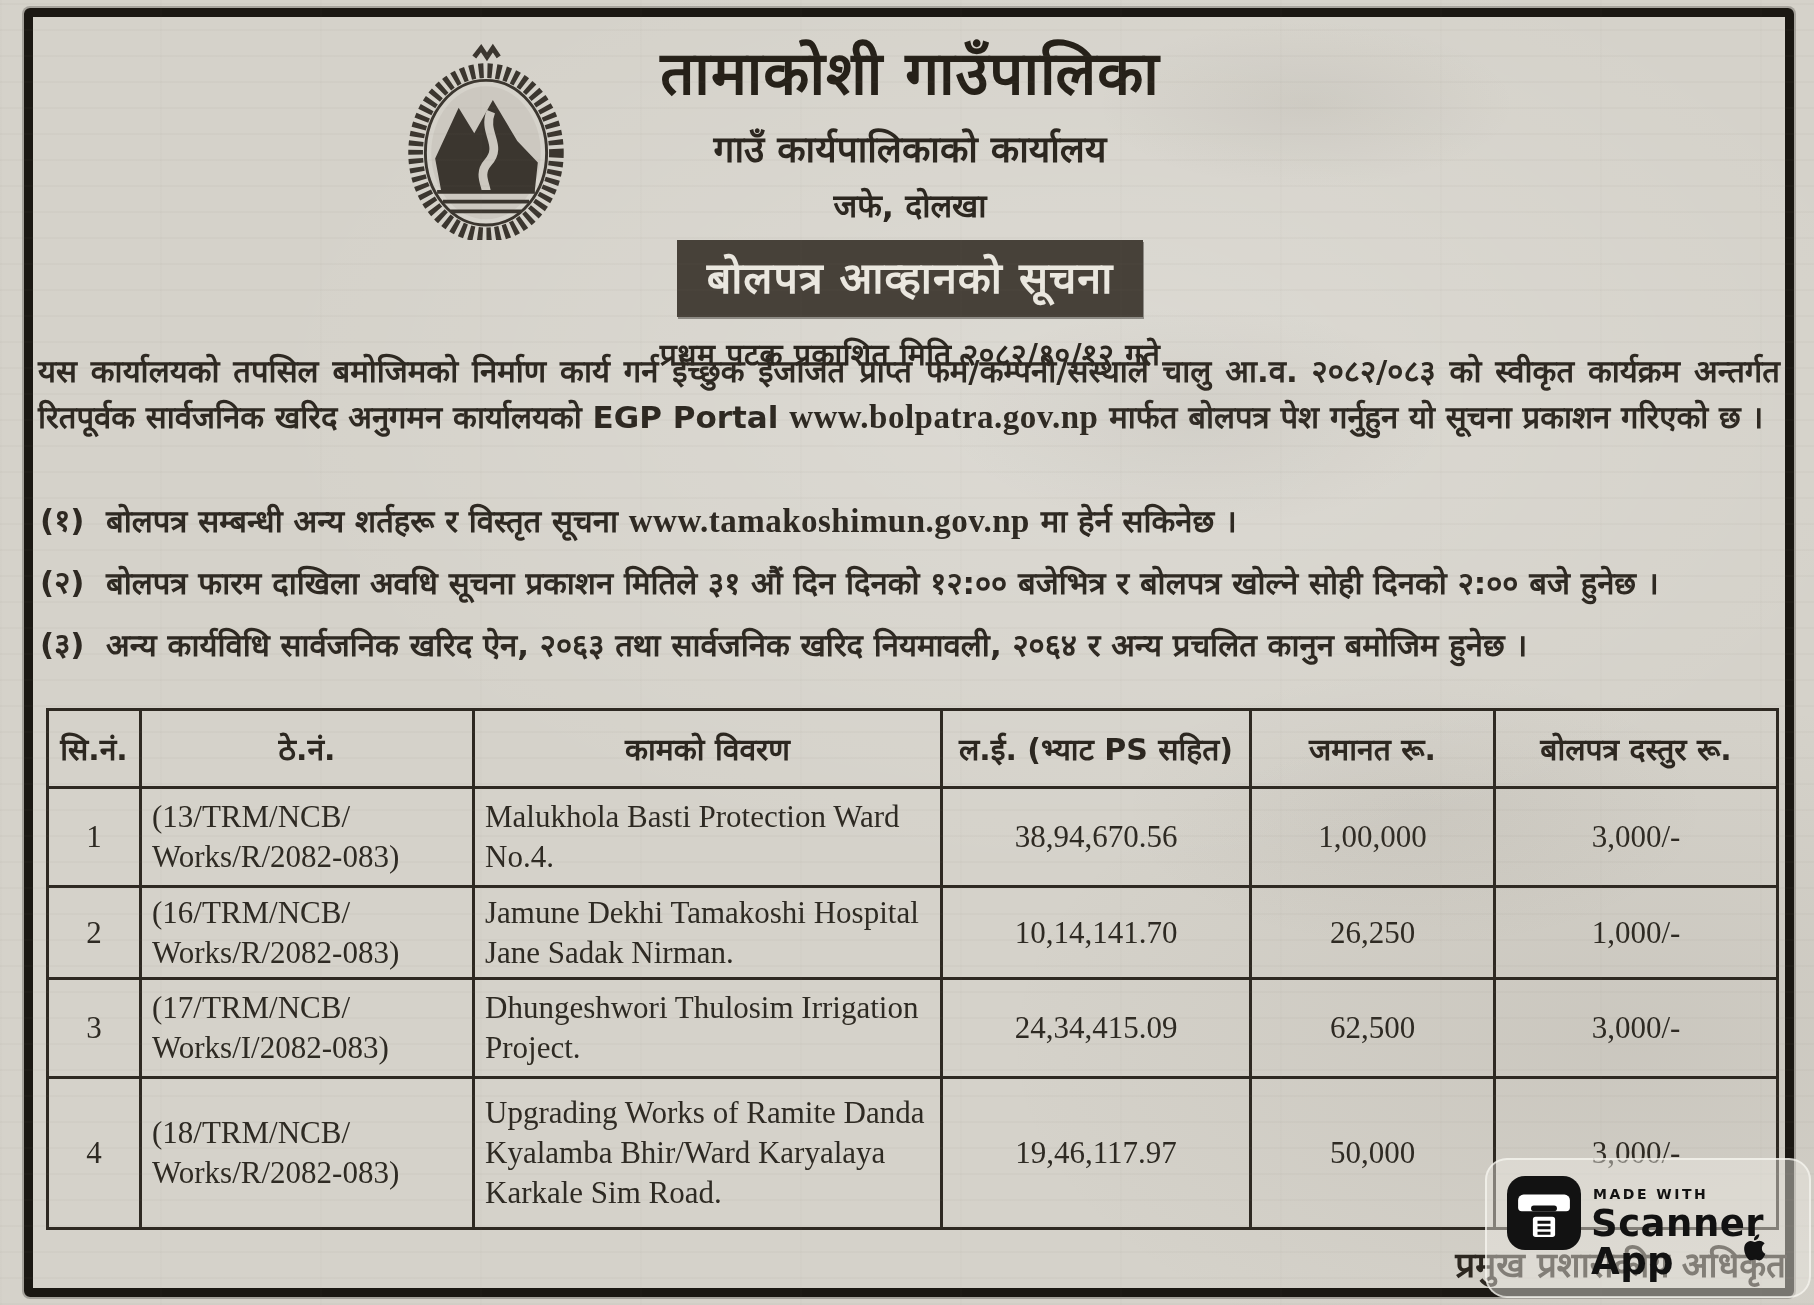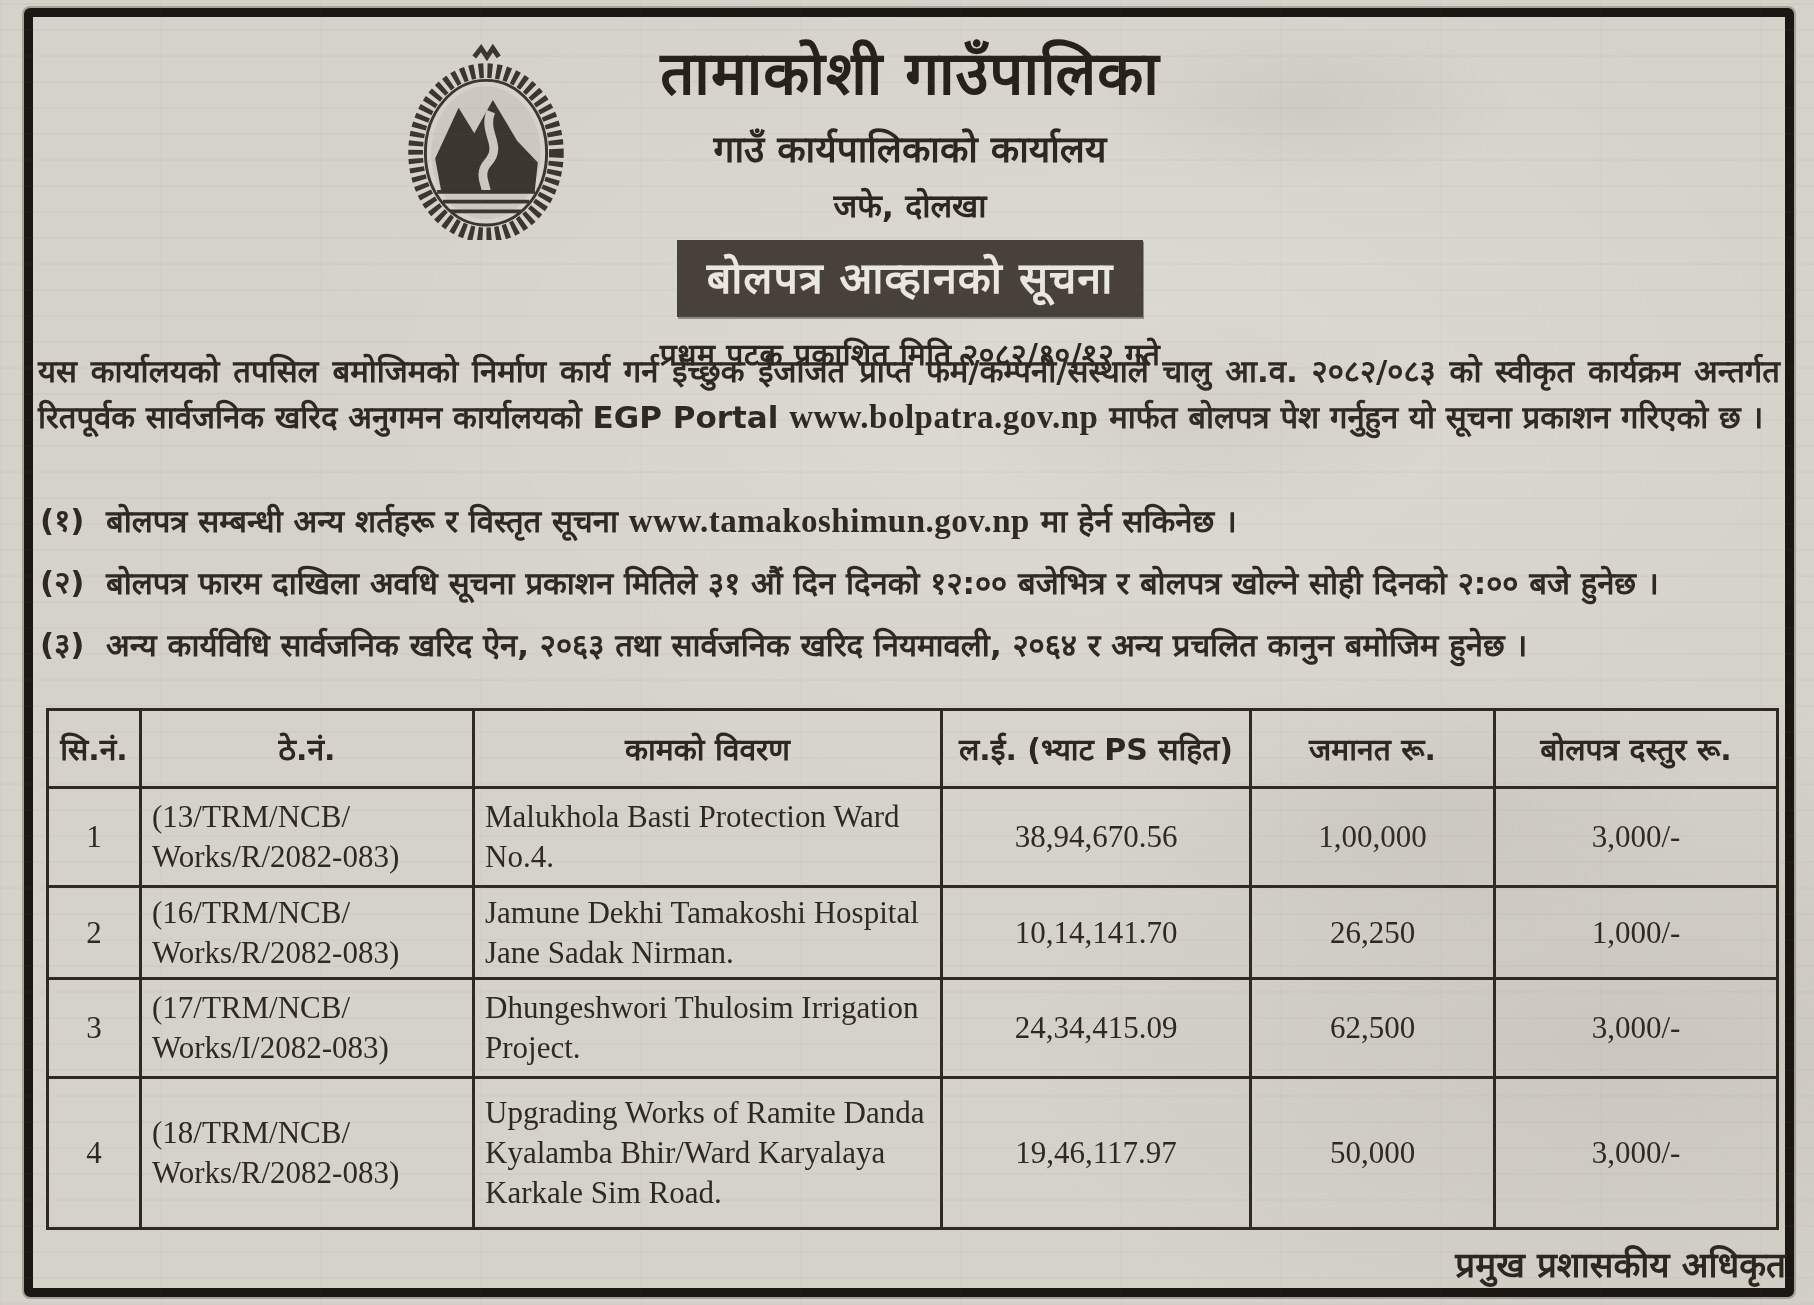--- a/index.html
+++ b/index.html
@@ -170,16 +170,33 @@
       <td class="c-work">Upgrading Works of Ramite Danda Kyalamba Bhir/Ward Karyalaya Karkale Sim Road.</td>
       <td class="c-money">19,46,117.97</td>
       <td class="c-money">50,000</td>
       <td class="c-money">3,000/-</td>
     </tr>
   </tbody>
     </table>
 
   <div class="signature">प्रमुख प्रशासकीय अधिकृत</div>
 
+  <div class="watermark">
+    <div class="wm-icon">
+      <svg viewBox="0 0 40 40" width="74" height="74" aria-hidden="true">
+        <path d="M9 10 h22 a3 3 0 0 1 3 3 v4 a2 2 0 0 1 -2 2 h-24 a2 2 0 0 1 -2 -2 v-4 a3 3 0 0 1 3 -3 z" fill="#ffffff"></path>
+        <rect x="13" y="16" width="14" height="3" rx="1.5" fill="#121212"></rect>
+        <rect x="14" y="22" width="12" height="11" rx="1.5" fill="#ffffff"></rect>
+        <path d="M16.5 25 h7 M16.5 28 h7 M16.5 31 h7" stroke="#121212" stroke-width="1.6"></path>
+      </svg>
+    </div>
+    <div class="wm-madewith">MADE WITH</div>
+    <div class="wm-name1">Scanner</div>
+    <div class="wm-name2">App</div>
+    <svg class="wm-apple" viewBox="0 0 24 28" aria-hidden="true">
+      <path fill="#121212" d="M19.3 14.9c0-3 2.5-4.5 2.6-4.6-1.4-2.1-3.6-2.4-4.4-2.4-1.9-.2-3.6 1.1-4.6 1.1-1 0-2.4-1.1-4-1-2 0-3.9 1.2-5 3-2.1 3.7-.5 9.1 1.5 12.1 1 1.4 2.2 3.1 3.8 3 1.5-.1 2.1-1 3.9-1 1.8 0 2.3 1 4 .9 1.6 0 2.7-1.5 3.7-2.9 1.2-1.7 1.6-3.3 1.7-3.4-.1-.1-3.2-1.3-3.2-4.8z"></path>
+      <path fill="#121212" d="M15.6 5.6c.8-1 1.4-2.4 1.2-3.8-1.2 0-2.7.8-3.5 1.8-.8.9-1.5 2.4-1.3 3.7 1.3.1 2.7-.7 3.6-1.7z"></path>
+    </svg>
+  </div>
 
   <div class="noise"></div>
   <div class="frame"></div>
 </div>
 
 </body></html>

